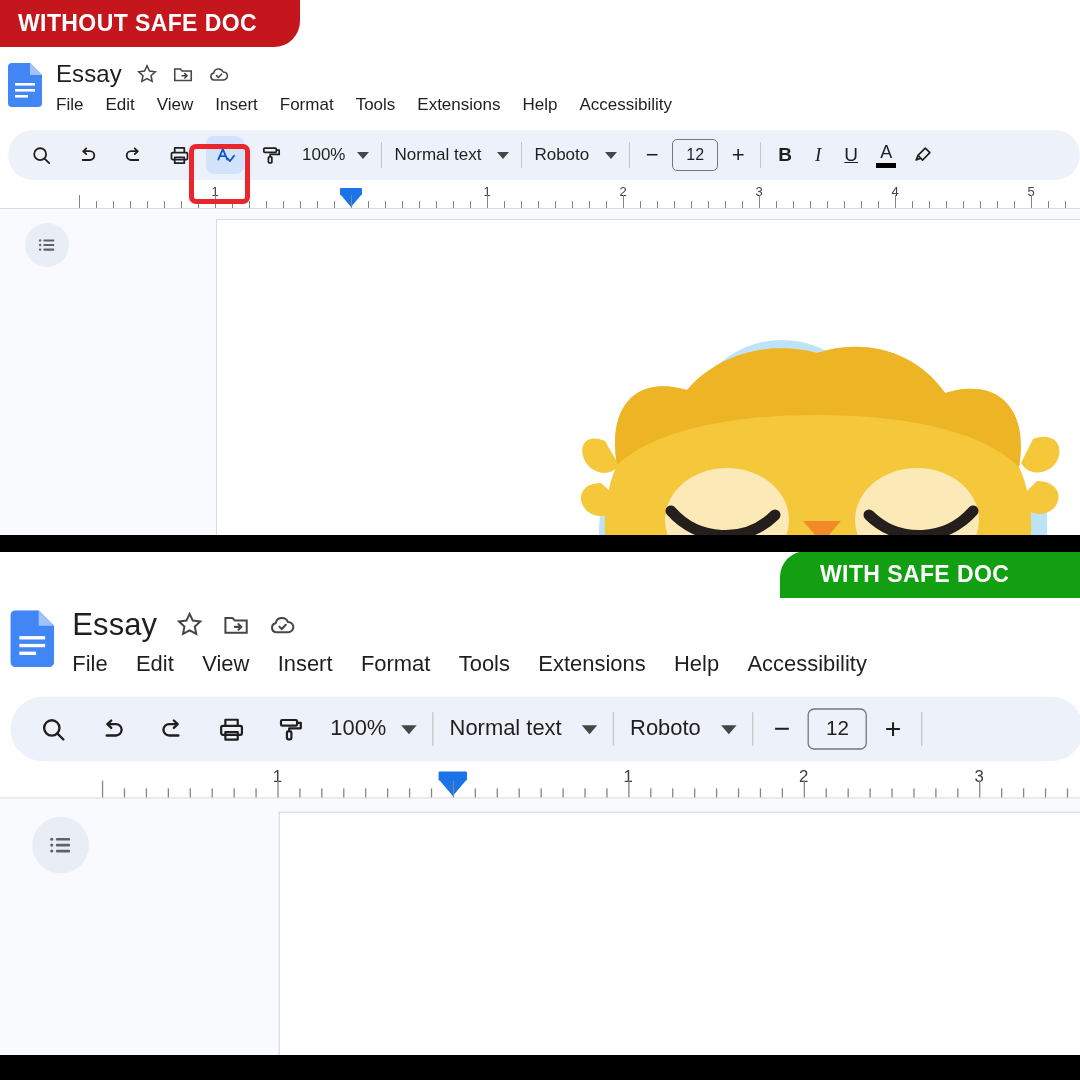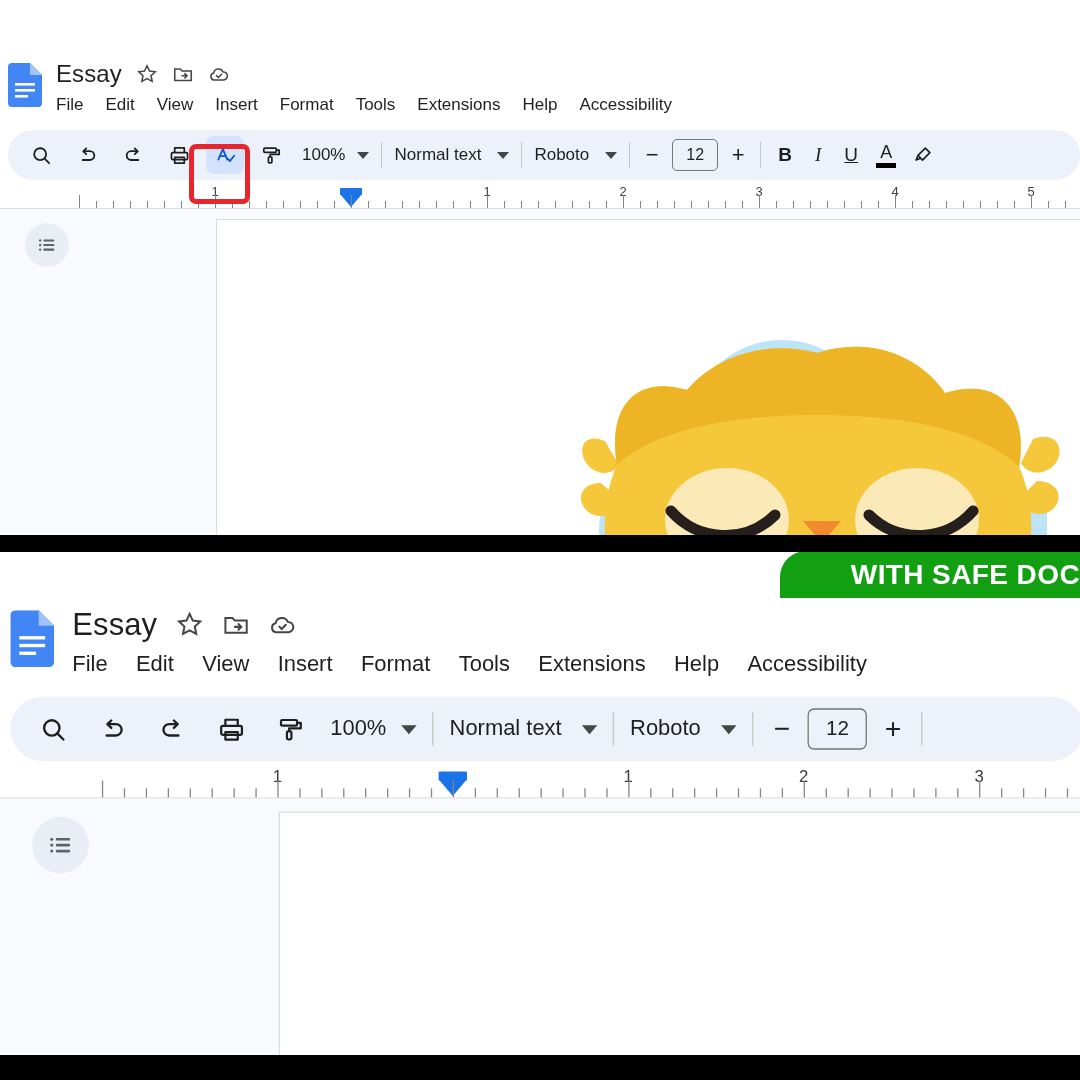--- a/index.html
+++ b/index.html
@@ -184,22 +184,21 @@
     border-radius: 0 0 26px 0;
     padding-left: 18px;
     font-size: 23px;
   }
   #banner-with {
     left: 780px; top: 551px;
     height: 47px; width: 300px;
     background: #12a012;
     border-radius: 26px 0 0 0;
     padding-left: 40px;
-    font-size: 28px;
-    justify-content: flex-end;
+    font-size: 23px;
   }
 
   
   .black-bar { position: absolute; left: 0; width: 1080px; background: #000000; z-index: 40; }
   #bar-mid    { top: 535px; height: 17px; }
   #bar-bottom { top: 1055px; height: 25px; }
   #white-gap  { position:absolute; left:0; top: 552px; width: 1080px; height: 48px; background:#fff; z-index: 20; }
 
   .highlight-box {
     position: absolute;
@@ -550,18 +549,21 @@
         </span>
         <div class="page"></div>
       </div>
     </div>
   </div>
 
   <div id="white-gap"></div>
   <div class="black-bar" id="bar-mid"></div>
   <div class="black-bar" id="bar-bottom"></div>
 
+  <div class="banner" id="banner-without">
+    <span>WITHOUT SAFE DOC</span>
+  </div>
   <div class="banner" id="banner-with">
     <span>WITH SAFE DOC</span>
   </div>
 
   <div class="highlight-box"></div>
 </div>
 
 </body></html>

